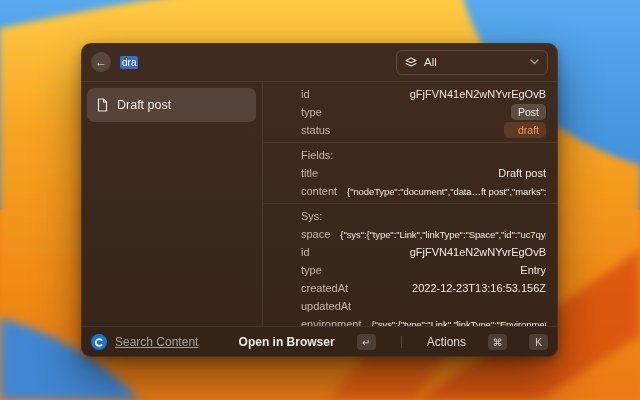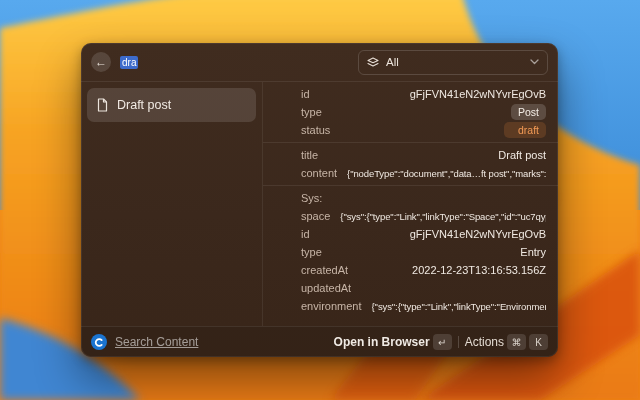--- a/index.html
+++ b/index.html
@@ -14,21 +14,21 @@
     box-shadow:0 22px 45px rgba(0,0,0,.45),0 4px 12px rgba(0,0,0,.3),inset 0 0 0 1px rgba(255,255,255,.07);
     display:flex;flex-direction:column;overflow:hidden;}
 
   
   .searchbar{height:38px;flex:0 0 38px;display:flex;align-items:center;gap:9px;padding:0 10px;
     border-bottom:1px solid rgba(255,255,255,.08);}
   .back-btn{width:20px;height:20px;border-radius:50%;background:rgba(255,255,255,.13);
     color:#e8e0d8;font-size:12px;line-height:20px;text-align:center;flex:0 0 20px;cursor:default;}
   .query{font-size:10px;color:#fff;white-space:pre;}
   .query .sel{background:#3d6bcb;border-radius:2px;padding:1px 2px;}
-  .dropdown{margin-left:auto;width:190px;height:25px;border:1px solid rgba(255,255,255,.15);
+  .dropdown{margin-left:auto;width:152px;height:25px;border:1px solid rgba(255,255,255,.15);
     border-radius:6px;display:flex;align-items:center;gap:7px;padding:0 8px;box-sizing:border-box;}
   .dropdown .dd-label{font-size:11.5px;color:#ece4dc;}
   .dd-chevron{margin-left:auto;display:flex;}
 
   
   .wbody{flex:1;display:flex;min-height:0;}
   .list{width:182px;flex:0 0 182px;padding:6px;box-sizing:border-box;
     border-right:1px solid rgba(255,255,255,.07);}
   .list-item{height:34px;border-radius:7px;display:flex;align-items:center;gap:8px;padding:0 9px;}
   .list-item.selected{background:rgba(255,255,255,.12);}
@@ -41,21 +41,21 @@
   .dvalue.fit{font-size:9.5px;letter-spacing:-0.1px;}
   .ddivider{border-top:1px solid rgba(255,255,255,.08);margin:3px -12px;}
   .badge{background:rgba(255,255,255,.16);color:#f3ece5;border-radius:5px;
     padding:1.5px 7px;font-size:10.5px;line-height:13px;}
   .badge.accent{background:rgba(236,137,61,.18);color:#f29a55;padding-left:14px;}
 
   
   .footer{flex:0 0 30px;height:30px;display:flex;align-items:center;gap:8px;padding:0 10px;
     border-top:1px solid rgba(255,255,255,.08);background:rgba(0,0,0,.07);}
   .app-name{font-size:12px;color:rgba(255,255,255,.55);text-decoration:underline;}
-  .footer-right{margin-left:auto;display:flex;align-items:center;gap:3px;}
+  .footer-right{margin-left:auto;display:flex;align-items:center;gap:22px;}
   .action-label{font-size:12px;font-weight:600;color:#f0eae4;}
   .action-label.secondary{font-weight:500;color:#e3dad1;}
   .key{min-width:11px;height:16px;padding:0 4px;border-radius:4px;background:rgba(255,255,255,.13);
     color:#d9d1c9;font-size:10px;display:flex;align-items:center;justify-content:center;}
   .fdiv{width:1px;height:12px;background:rgba(255,255,255,.18);margin:0 3px;}
   .cf-badge{width:16px;height:16px;border-radius:50%;background:#1b74d0;display:flex;
     align-items:center;justify-content:center;flex:0 0 16px;}
 </style>
 </head>
 <body>
@@ -131,20 +131,23 @@
           <span class="badge">Post</span>
         </div>
         <div class="drow">
           <span class="dlabel">status</span>
           <span class="badge accent">draft</span>
         </div>
 
         <div class="ddivider"></div>
 
         <div class="drow">
+          <span class="dlabel">Fields:</span>
+        </div>
+        <div class="drow">
           <span class="dlabel">title</span>
           <span class="dvalue">Draft post</span>
         </div>
         <div class="drow">
           <span class="dlabel">content</span>
           <span class="dvalue fit">{"nodeType":"document","data…ft post","marks":[],"data":{}}]}]}</span>
         </div>
 
         <div class="ddivider"></div>
 

